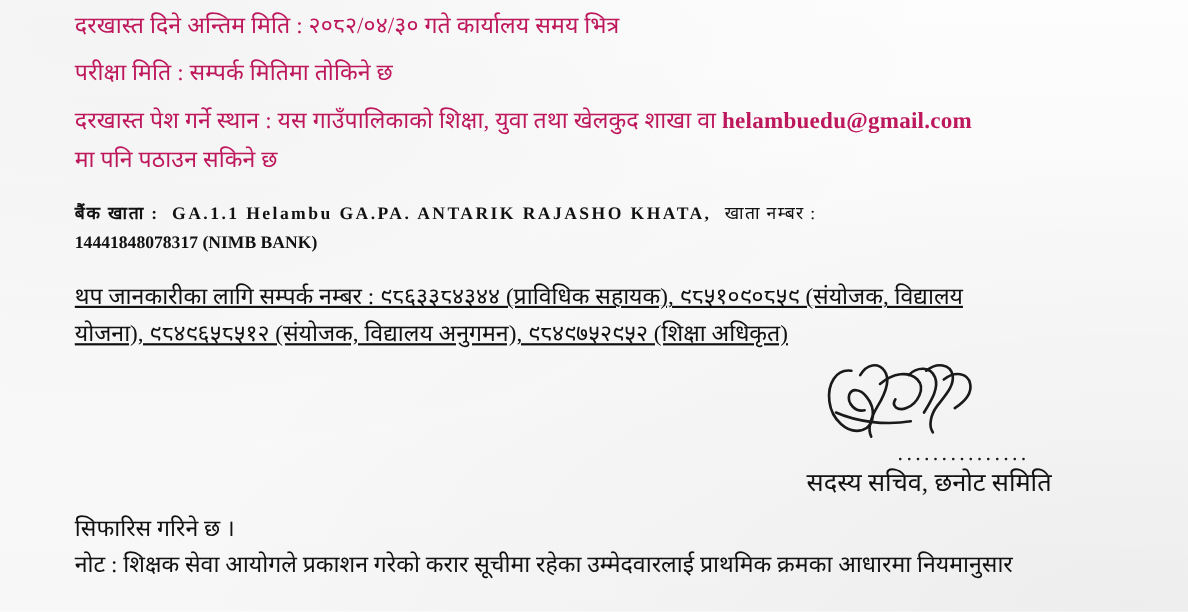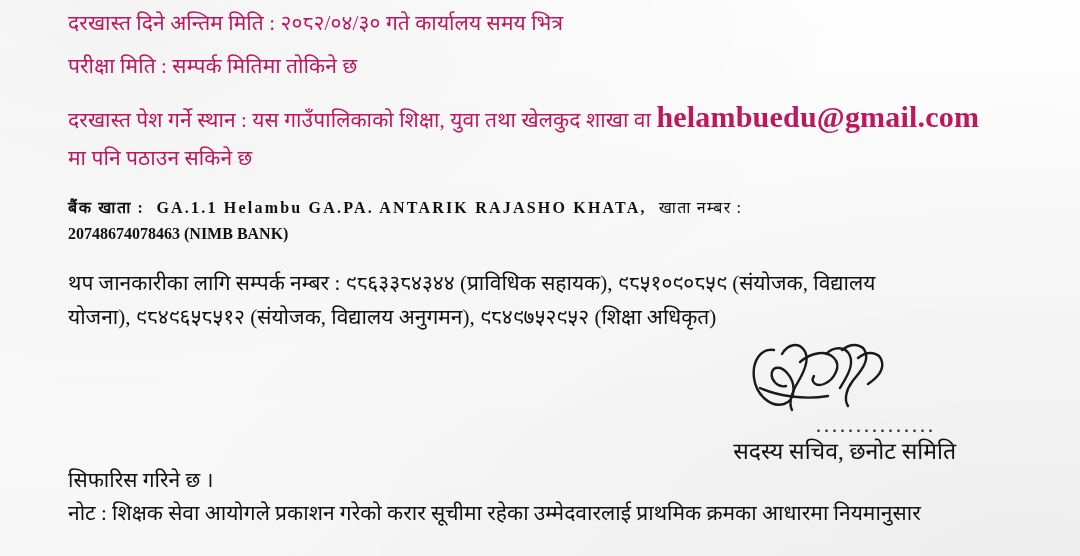--- a/index.html
+++ b/index.html
@@ -40,21 +40,21 @@
     text-rendering: optimizeLegibility;
   }
   .row {
     margin-bottom: 11px;
   }
   .tight {
     margin-bottom: 4px;
   }
   .email {
     font-weight: 700;
-    font-size: 30px;
+    font-size: 21px;
     letter-spacing: 0.2px;
   }
   .bank-block {
     margin-top: 20px;
     margin-bottom: 20px;
   }
   .bank-line {
     font-size: 16px;
     line-height: 1.62;
     font-weight: 700;
@@ -65,20 +65,21 @@
   }
   .bank-name {
     font-weight: 700;
     letter-spacing: 0.6px;
   }
   .spaced-wide {
     letter-spacing: 2.2px;
   }
   .contact-block {
     margin-top: 18px;
+    text-decoration: underline;
   }
   .contact-line {
     font-size: 21px;
     line-height: 1.6;
   }
   .sign-area {
     position: relative;
     height: 118px;
     margin-top: 2px;
   }
@@ -140,21 +141,21 @@
 
   <div class="bank-block">
     <div class="bank-line">
       <span class="bank-label">बैंक खाता :</span>
       &nbsp;
       <span class="bank-name spaced-wide">GA.1.1 Helambu GA.PA. ANTARIK RAJASHO KHATA,</span>
       &nbsp;
       <span class="bank-label" style="font-weight:400;letter-spacing:1.2px;">खाता नम्बर :</span>
     </div>
     <div class="bank-line">
-      <span>20748674078463 (NIMB BANK)</span>
+      <span>14441848078317 (NIMB BANK)</span>
     </div>
   </div>
 
   <div class="contact-block">
     <div class="contact-line">
       <span>थप जानकारीका लागि सम्पर्क नम्बर : ९८६३३८४३४४ (प्राविधिक सहायक), ९८५१०९०८५९ (संयोजक, विद्यालय</span>
     </div>
     <div class="contact-line">
       <span>योजना), ९८४९६५८५१२ (संयोजक, विद्यालय अनुगमन), ९८४९७५२९५२ (शिक्षा अधिकृत)</span>
     </div>

